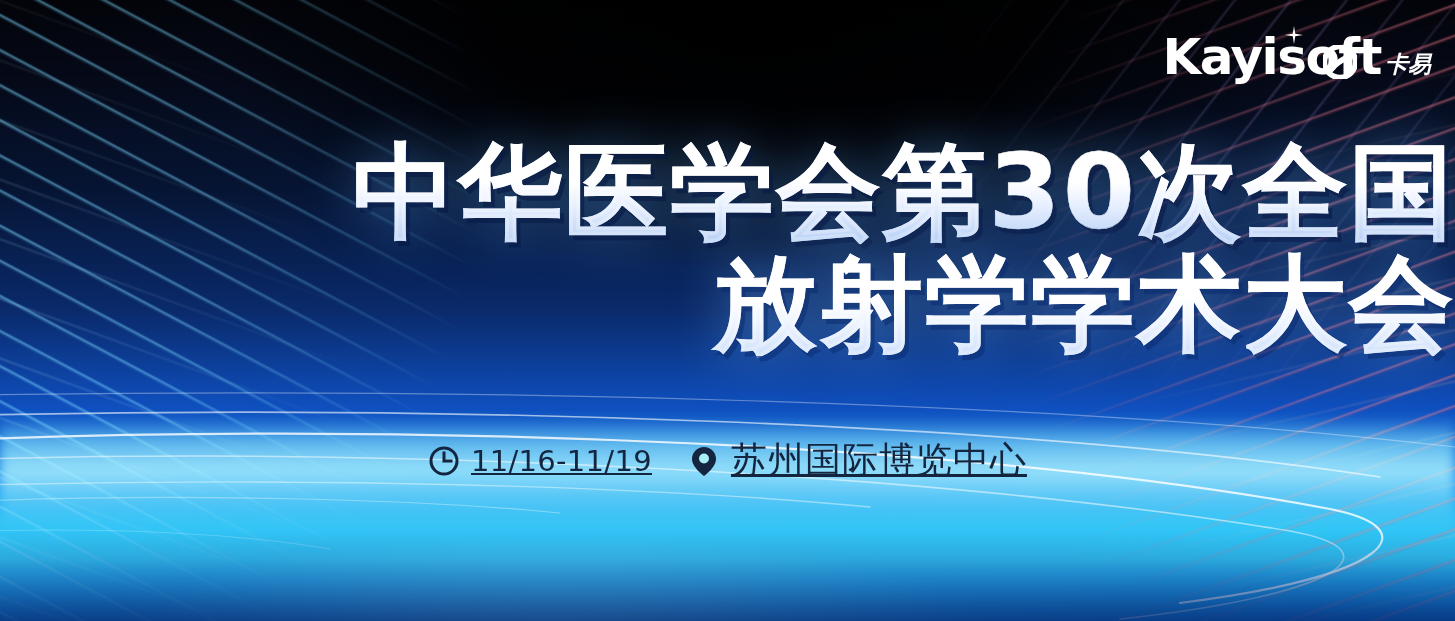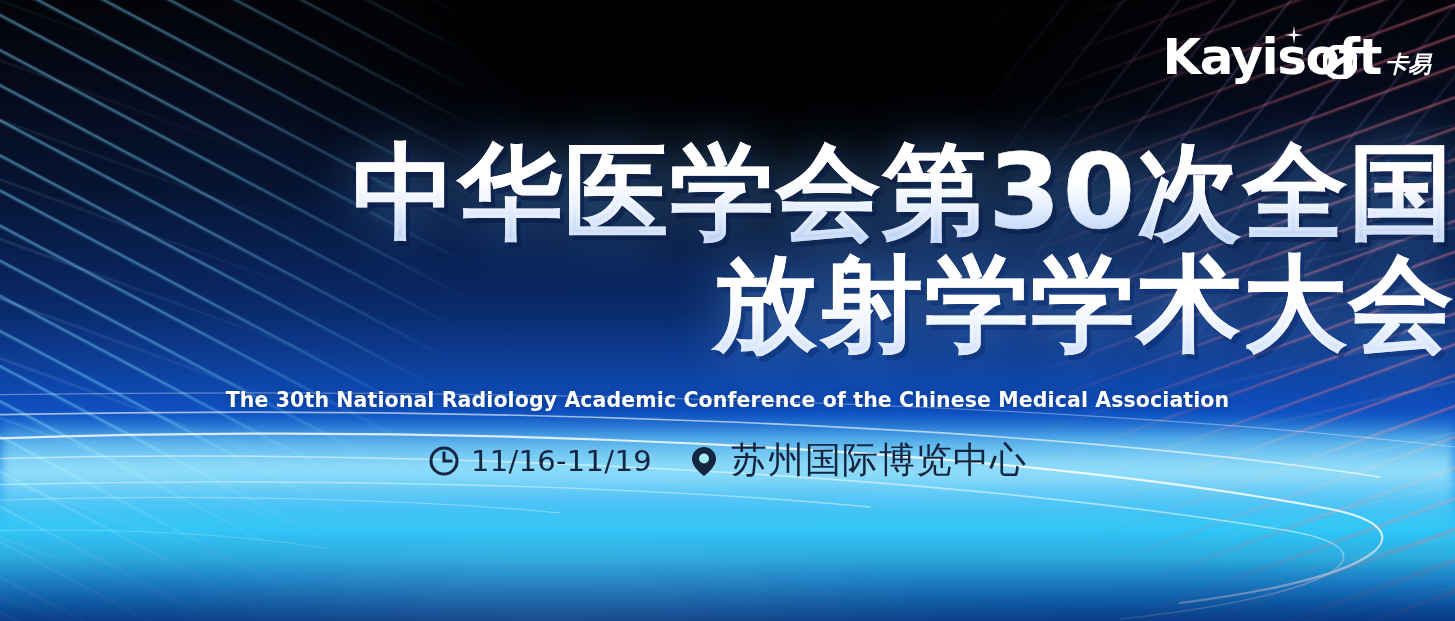--- a/index.html
+++ b/index.html
@@ -248,20 +248,21 @@
   }
   .infoitem { display:flex; align-items:center; gap:11px; }
   .infoicon { width:32px; height:32px; flex:0 0 auto; display:block; }
   .infotext {
     font-family:"DejaVu Sans", sans-serif;
     font-size:29px;
     font-weight:400;
     color:#14253f;
     letter-spacing:0.3px;
     white-space:nowrap;
+    text-decoration:underline;
   }
   .infotext.cn { font-size:36px; letter-spacing:1px; }
 </style>
 </head>
 <body>
 
 <div id="banner">
 
   <div class="bg bg-base"></div>
   <div class="bg bg-topdark"></div>
@@ -301,21 +302,20 @@
         <path d="M4 25 C 13 14, 23 8, 31 8 L 31 14 C 24 14, 15 20, 8 29 Z" fill="#ffffff"></path>
       </svg>
       <div class="logo-cn">卡易</div>
     </div>
 
     <div class="headline">
       <div class="line line1">中华医学会第30次全国</div>
       <div class="line line2">放射学学术大会</div>
     </div>
 
-    <div class="subtitle">The 30th National Radiology Academic Conference of the Chinese Medical Association</div>
 
     <div class="inforow">
 
       <div class="infoitem">
         <svg class="infoicon" viewBox="0 0 32 32">
           <circle cx="16" cy="16" r="13" fill="none" stroke="#14253f" stroke-width="3"></circle>
           <path d="M16 8 L16 16 L23 16" fill="none" stroke="#14253f" stroke-width="3" stroke-linecap="square" stroke-linejoin="miter"></path>
         </svg>
         <div class="infotext">11/16-11/19</div>
       </div>

